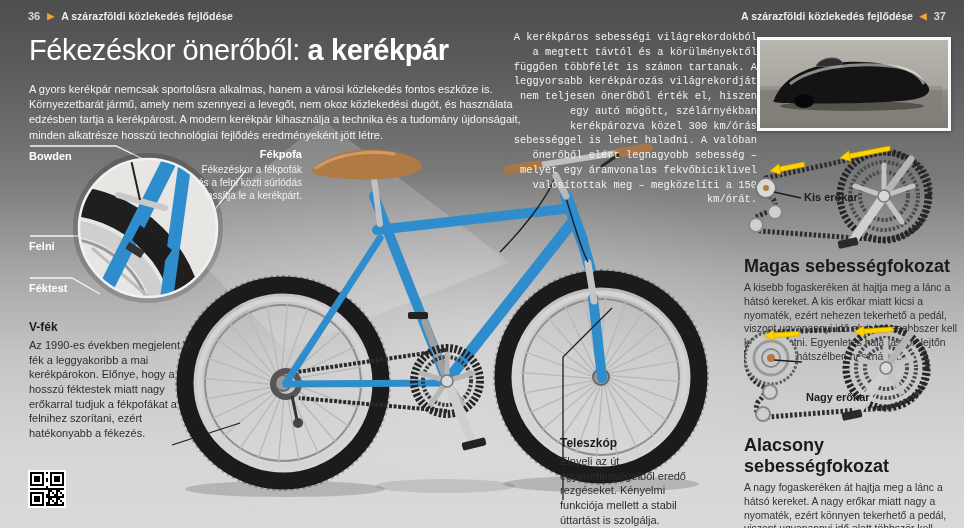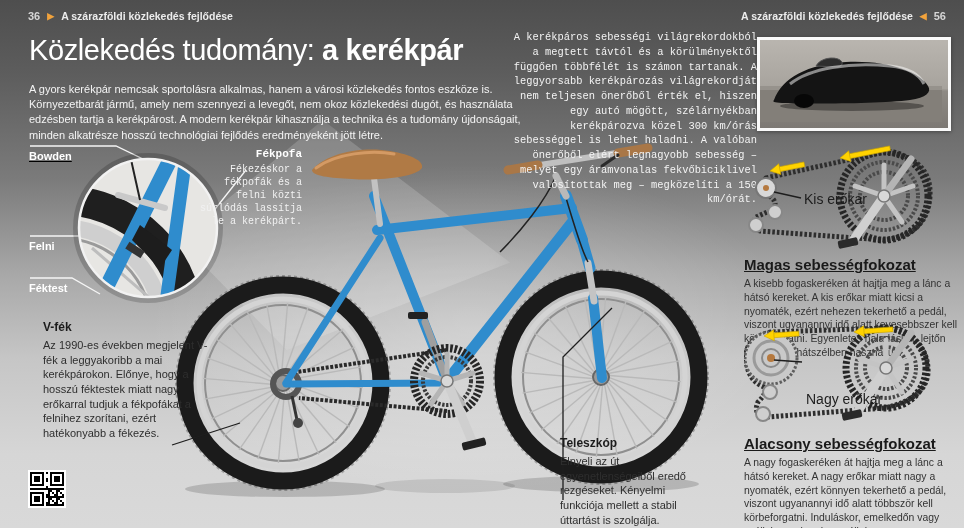--- a/index.html
+++ b/index.html
@@ -24,23 +24,23 @@
   .main-title b{font-weight:bold;}
   .intro{position:absolute;left:29px;top:82px;width:508px;color:#f4f4f4;font-size:11px;line-height:1.38;}
   
   .co-w h4{margin:0 0 3px 0;font-size:11px;color:#fff;}
   .co-w p{margin:0;font-size:10px;color:#f1f1f1;line-height:1.3;}
   .co-right{text-align:right;}
   
   .co-d h4{margin:0 0 4px 0;font-size:12px;color:#1c1c1c;}
   .co-d p{margin:0;font-size:11px;color:#2e2e2e;line-height:1.33;}
   
-  .gear-sec h4{margin:0 0 4px 0;font-size:15px;color:#1a1a1a;text-decoration:underline;}
+  .gear-sec h4{margin:0 0 4px 0;font-size:18px;color:#1a1a1a;}
   .gear-sec p{margin:0;font-size:10.4px;color:#333;line-height:1.33;}
-  .gear-label{position:absolute;font-size:14px;font-weight:normal;color:#1d1d1d;}
+  .gear-label{position:absolute;font-size:11px;font-weight:bold;color:#1d1d1d;}
   .note{position:absolute;left:510px;top:30px;width:247px;text-align:right;
     color:#f3f3f3;font-size:10.4px;line-height:1.42;font-family:Liberation Mono, monospace;}
   .photo{position:absolute;left:757px;top:37px;width:188px;height:88px;
     background:linear-gradient(180deg,#b9b5af 0%,#a7a39d 55%,#8e8a84 58%,#7d7974 100%);
     border:3px solid #fafafa;box-shadow:0 1px 4px rgba(0,0,0,.35);}
   .qr{position:absolute;left:28px;top:470px;width:38px;height:38px;background:#fff;padding:2px;box-sizing:border-box;}
 </style>
 </head>
 <body>
 
@@ -198,41 +198,41 @@
   </svg>
 
   <div class="hdr" style="left:28px;">
     <span class="pg">36</span>
     <span class="tri">▶</span>
     <span>A szárazföldi közlekedés fejlődése</span>
   </div>
   <div class="hdr" style="right:18px;">
     <span>A szárazföldi közlekedés fejlődése</span>
     <span class="tri">◀</span>
-    <span class="pg">56</span>
-  </div>
-
-  <div class="main-title"><span>Közlekedés tudomány: </span><b>a kerékpár</b></div>
+    <span class="pg">37</span>
+  </div>
+
+  <div class="main-title"><span>Fékezéskor önerőből: </span><b>a kerékpár</b></div>
   <div class="intro">A gyors kerékpár nemcsak sportolásra alkalmas, hanem a városi közlekedés fontos eszköze is. Környezetbarát jármű, amely nem szennyezi a levegőt, nem okoz közlekedési dugót, és használata edzésben tartja a kerékpárost. A modern kerékpár kihasználja a technika és a tudomány újdonságait, minden alkatrésze hosszú technológiai fejlődés eredményeként jött létre.</div>
 
-  <div class="abs co-w" style="left:29px;top:150px;width:78px;text-decoration:underline;">
+  <div class="abs co-w" style="left:29px;top:150px;width:78px;">
     <h4>Bowden</h4>
   </div>
   <div class="abs co-w" style="left:29px;top:240px;">
     <h4>Felni</h4>
   </div>
   <div class="abs co-w" style="left:29px;top:282px;">
     <h4>Féktest</h4>
   </div>
-  <div class="abs co-w co-right" style="left:190px;top:148px;width:112px;font-family:Liberation Mono, monospace;">
+  <div class="abs co-w co-right" style="left:190px;top:148px;width:112px;">
     <h4>Fékpofa</h4>
     <p>Fékezéskor a fékpofák és a felni közti súrlódás lassítja le a kerékpárt.</p>
   </div>
 
-  <div class="abs co-d" style="left:29px;top:320px;width:168px;margin-left:14px;">
+  <div class="abs co-d" style="left:29px;top:320px;width:168px;">
     <h4>V-fék</h4>
     <p>Az 1990-es években megjelent V-fék a leggyakoribb a mai kerékpárokon. Előnye, hogy a hosszú féktestek miatt nagy erőkarral tudjuk a fékpofákat a felnihez szorítani, ezért hatékonyabb a fékezés.</p>
   </div>
   <div class="abs co-d" style="left:560px;top:436px;width:140px;">
     <h4>Teleszkóp</h4>
     <p>Elnyeli az út egyenetlenségeiből eredő rezgéseket. Kényelmi funkciója mellett a stabil úttartást is szolgálja.</p>
   </div>
 
   <div class="qr"><svg id="qr-svg" style="position:static" width="34" height="34" viewBox="0 0 34 34">
         <rect x="0" y="0" width="14" height="14" fill="#000"></rect>

